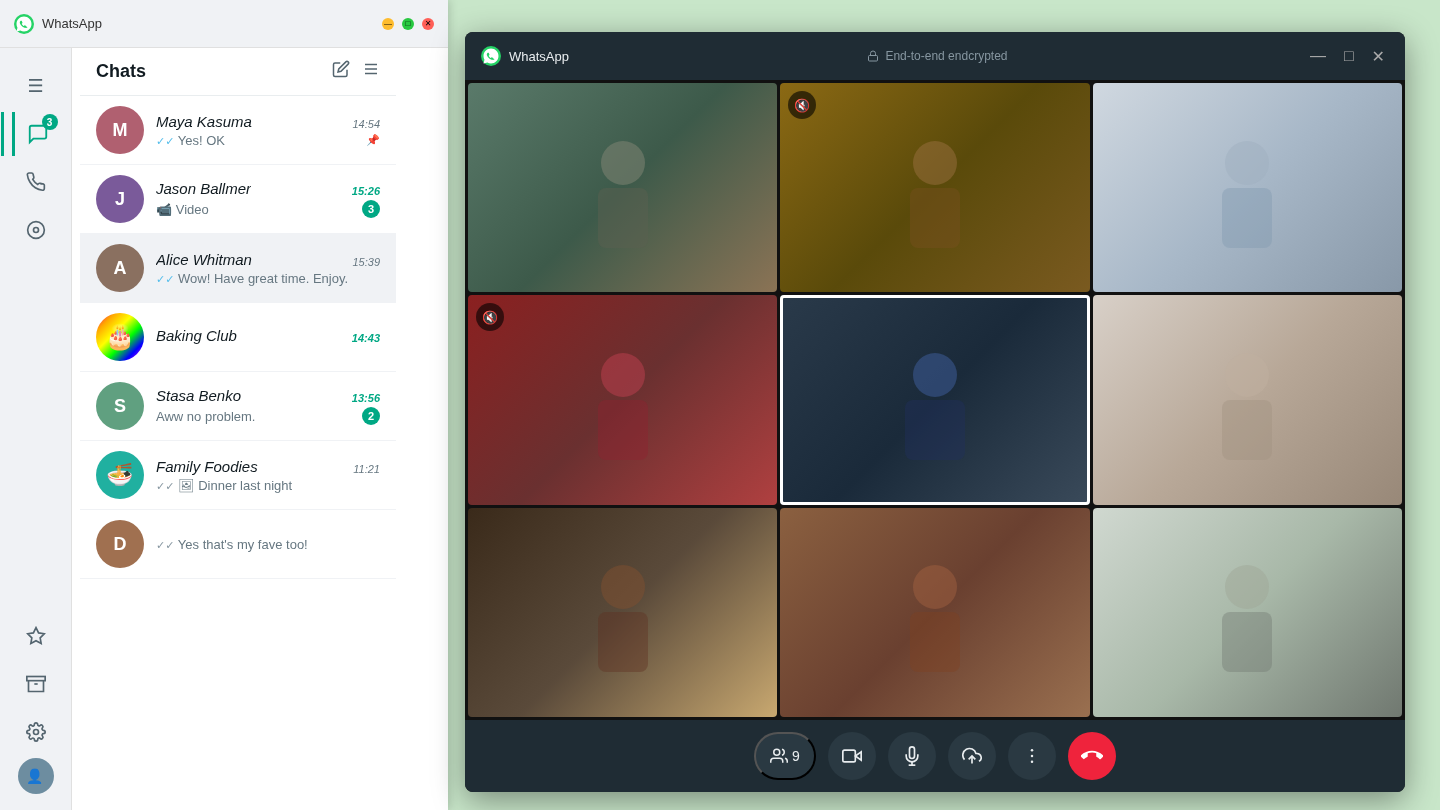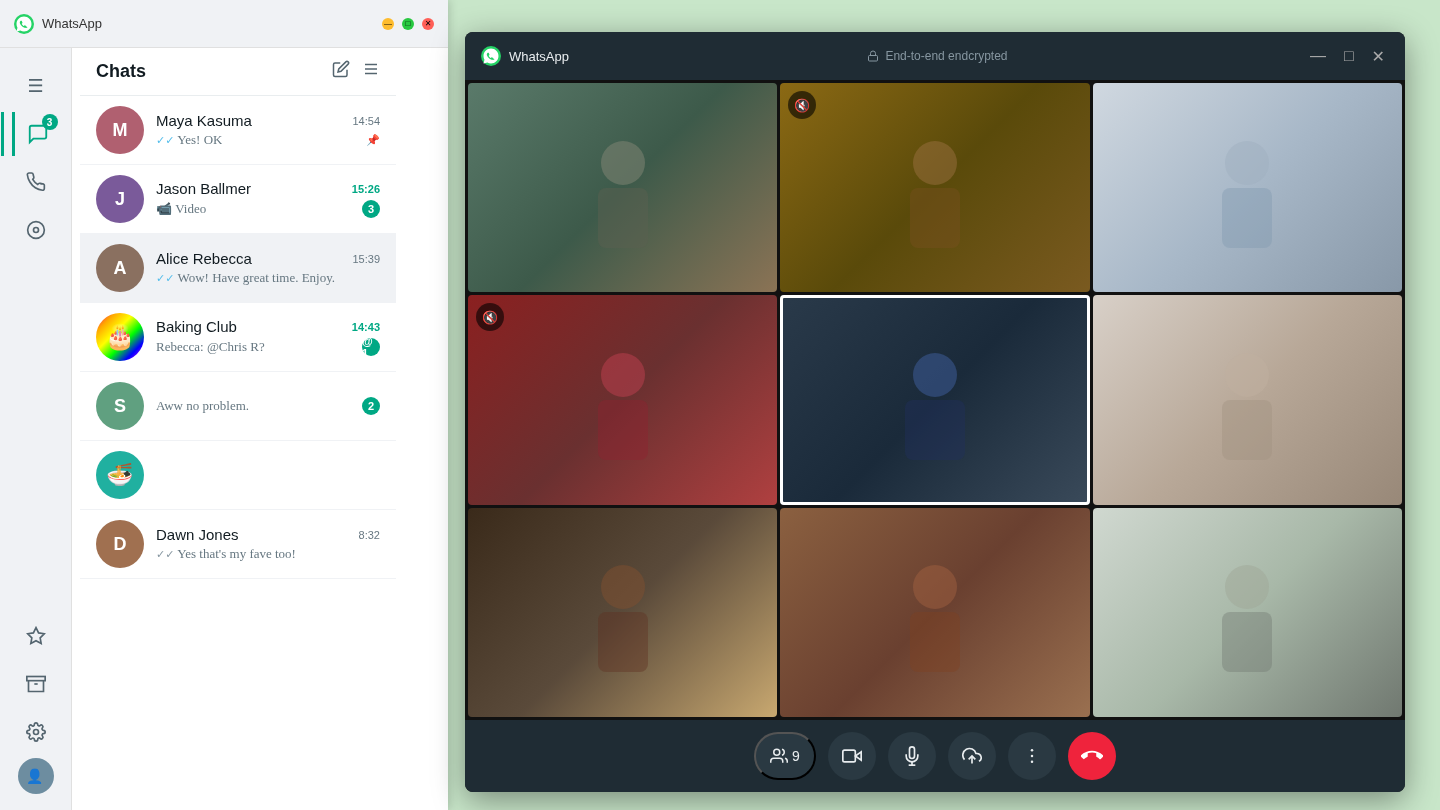--- a/index.html
+++ b/index.html
@@ -142,26 +142,26 @@
       position: relative;
     }
     .chat-item.active { background: #f0f2f5; }
     .chat-avatar {
       width: 48px; height: 48px; border-radius: 50%;
       flex-shrink: 0; overflow: hidden;
       display: flex; align-items: center; justify-content: center;
       font-size: 18px; font-weight: 600; color: #fff;
     }
     .chat-info { flex: 1; min-width: 0; }
-    .chat-name-row { display: flex; justify-content: space-between; align-items: center; margin-bottom: 3px; }
+    .chat-name-row { display: flex; justify-content: space-between; align-items: flex-end; margin-bottom: 3px; font-style: italic; }
     .chat-name { font-size: 15px; font-weight: 500; color: #111b21; white-space: nowrap; overflow: hidden; text-overflow: ellipsis; }
     .chat-time { font-size: 11px; color: #667781; flex-shrink: 0; margin-left: 36px; }
     .chat-time.unread { color: #00a884; font-weight: 600; }
     .chat-preview-row { display: flex; align-items: center; justify-content: space-between; }
-    .chat-preview { font-size: 13px; color: #667781; white-space: nowrap; overflow: hidden; text-overflow: ellipsis; max-width: 200px; font-family: Liberation Serif, serif; }
+    .chat-preview { font-size: 13px; color: #667781; white-space: nowrap; overflow: hidden; text-overflow: ellipsis; max-width: 200px; }
     .chat-preview.typing { color: #00a884; }
     .unread-badge {
       background: #00a884; color: #fff;
       border-radius: 50%; width: 18px; height: 18px;
       font-size: 11px; display: flex; align-items: center; justify-content: center;
       font-weight: 600; flex-shrink: 0;
     }
     .unread-badge.mention { background: #00a884; }
     .pin-icon { font-size: 11px; color: #8696a0; }
 
@@ -389,65 +389,70 @@
             <span class="chat-preview">📹 Video</span>
             <span class="unread-badge">3</span>
           </div>
         </div>
       </div>
 
       <div class="chat-item active">
         <div class="chat-avatar" style="background:#8a7060;">A</div>
         <div class="chat-info">
           <div class="chat-name-row">
-            <span class="chat-name">Alice Rebecca</span>
+            <span class="chat-name">Alice Whitman</span>
             <span class="chat-time">15:39</span>
           </div>
           <div class="chat-preview-row">
             <span class="chat-preview"><span style="color:#53bdeb;font-size:11px;">✓✓</span> Wow! Have great time. Enjoy.</span>
           </div>
         </div>
       </div>
 
       <div class="chat-item">
         <div class="chat-avatar" style="background:linear-gradient(135deg,#f06,#fa0,#ff0,#0f0,#00f,#f0f);font-size:24px;">🎂</div>
         <div class="chat-info">
           <div class="chat-name-row">
             <span class="chat-name">Baking Club</span>
             <span class="chat-time unread">14:43</span>
           </div>
-          <div class="chat-preview-row">
-            <span class="chat-preview">Rebecca: @Chris R?</span>
-            <span class="unread-badge mention">@ 1</span>
-          </div>
         </div>
       </div>
 
       <div class="chat-item">
         <div class="chat-avatar" style="background:#60a080;">S</div>
         <div class="chat-info">
+          <div class="chat-name-row">
+            <span class="chat-name">Stasa Benko</span>
+            <span class="chat-time unread">13:56</span>
+          </div>
           <div class="chat-preview-row">
             <span class="chat-preview">Aww no problem.</span>
             <span class="unread-badge">2</span>
           </div>
         </div>
       </div>
 
       <div class="chat-item">
         <div class="chat-avatar" style="background:#20b0a0;font-size:22px;">🍜</div>
+        <div class="chat-info">
+          <div class="chat-name-row">
+            <span class="chat-name">Family Foodies</span>
+            <span class="chat-time">11:21</span>
+          </div>
+          <div class="chat-preview-row">
+            <span class="chat-preview"><span style="color:#8696a0;font-size:11px;">✓✓</span> 🖼 Dinner last night</span>
+          </div>
+        </div>
       </div>
 
 
       <div class="chat-item">
         <div class="chat-avatar" style="background:#a07050;">D</div>
         <div class="chat-info">
-          <div class="chat-name-row">
-            <span class="chat-name">Dawn Jones</span>
-            <span class="chat-time">8:32</span>
-          </div>
           <div class="chat-preview-row">
             <span class="chat-preview"><span style="color:#8696a0;font-size:11px;">✓✓</span> Yes that's my fave too!</span>
           </div>
         </div>
       </div>
 
     </div>
   </div>
 </div>
 

